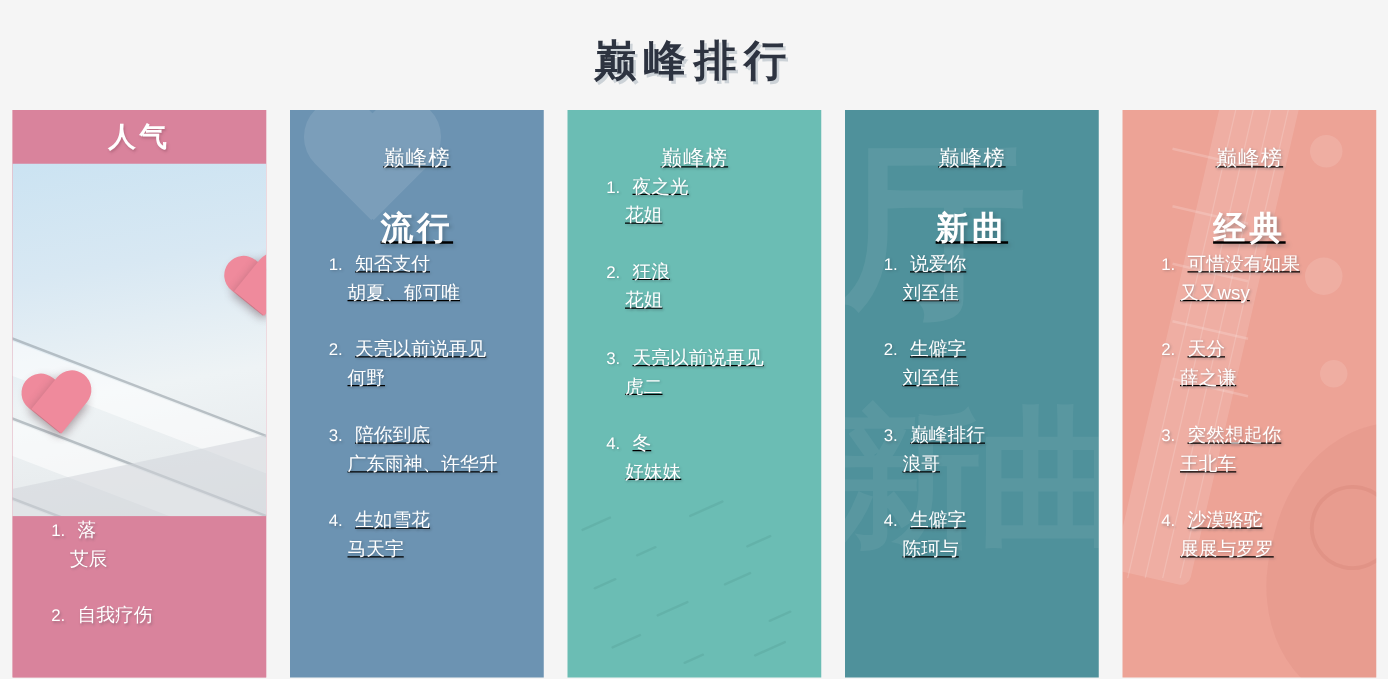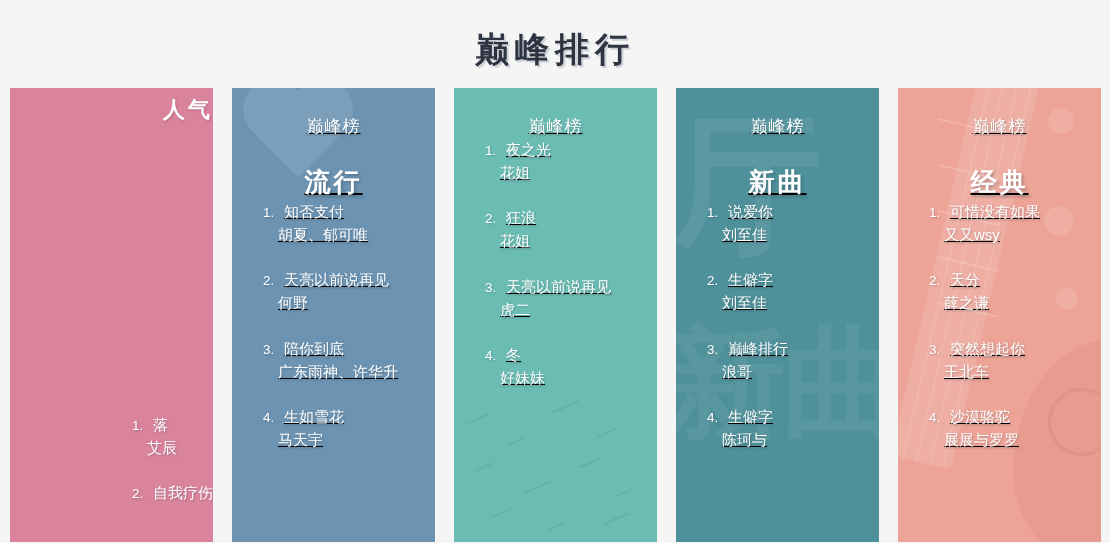--- a/index.html
+++ b/index.html
@@ -42,21 +42,20 @@
     position: relative;
     overflow: hidden;
     flex: 0 0 auto;
   }
 
   
   .board-popular {
     background: #d9839c;
     display: flex;
     flex-direction: column;
-    align-items: flex-end;
   }
   .popular-header {
     height: 43px;
     line-height: 43px;
     text-align: center;
     color: #ffffff;
     font-size: 22px;
     font-weight: bold;
     letter-spacing: 3px;
     background: #d9839c;

